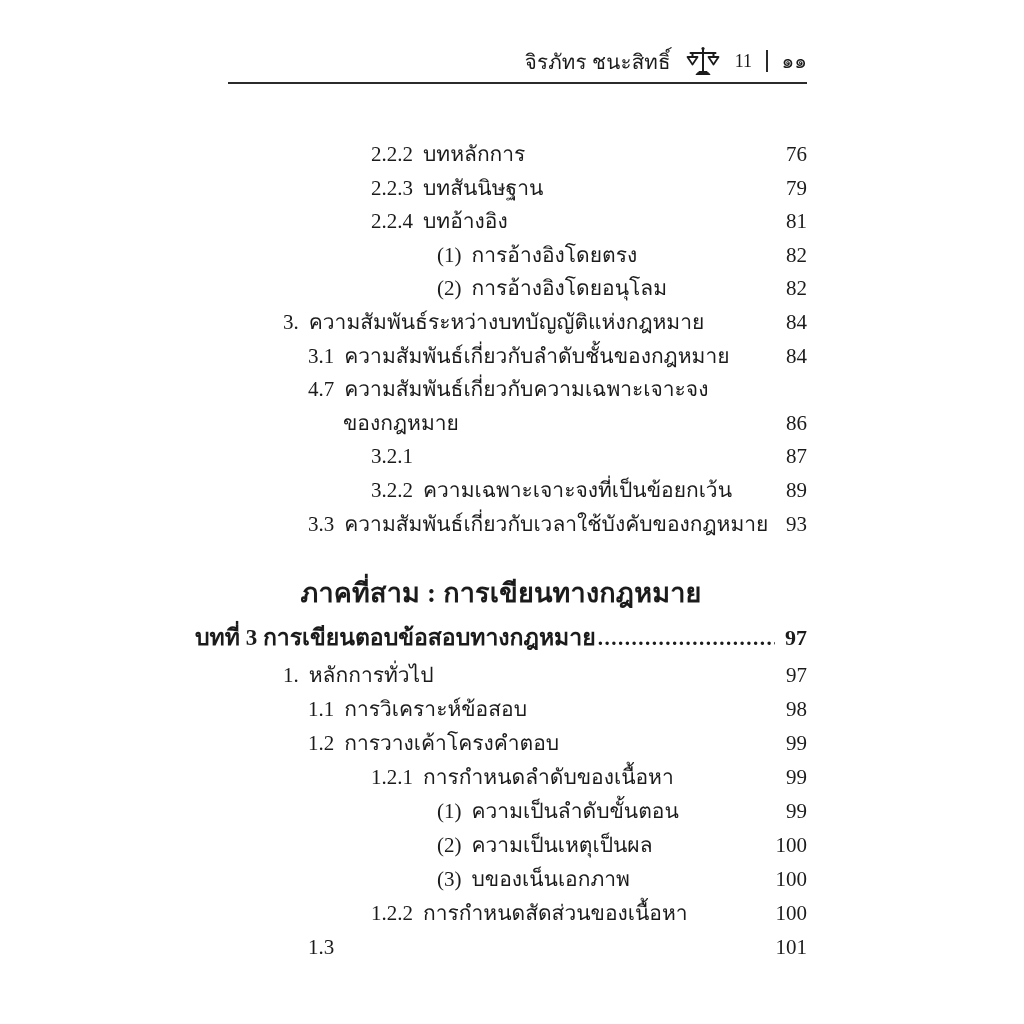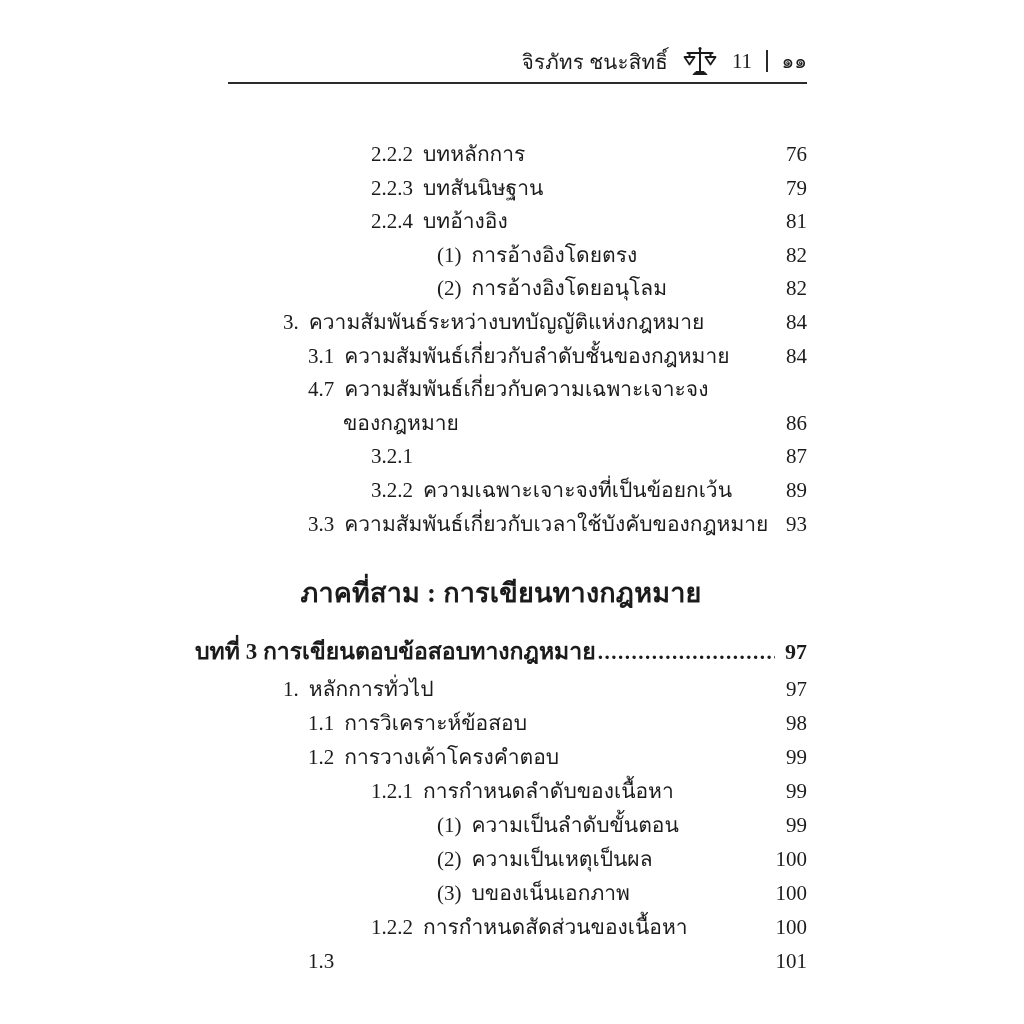--- a/index.html
+++ b/index.html
@@ -10,21 +10,21 @@
   }
   .page{position:absolute;inset:0;background:#ffffff;}
 
   
   .header{
     position:absolute;top:42px;right:217px;height:38px;
     display:flex;align-items:center;gap:10px;font-size:20.5px;margin-left:32px;
   }
   .header .author{letter-spacing:.2px;}
   .header .scales{display:block;margin:0 4px;}
-  .header .pg-ar{font-size:21px;}
+  .header .pg-ar{font-size:18px;}
   .header .bar{display:inline-block;width:1.5px;height:22px;background:#2a2a2a;margin:0 4px;}
   .header .pg-th{font-size:20px;}
   .rule{
     position:absolute;top:82px;left:228px;width:579px;height:0;
     border-top:2px solid #2b2b2b;
   }
 
   
   .toc{position:absolute;left:195px;top:138px;width:612px;font-size:21px;}
   .row{display:flex;align-items:flex-start;height:33.6px;line-height:33.6px;white-space:nowrap;}
@@ -35,21 +35,21 @@
   .lv2{padding-left:113px;}
   .lv3{padding-left:176px;}
   .lv4{padding-left:242px;}
   .cont{padding-left:148px;}
 
   .section-heading{
     margin-top:31px;height:42px;line-height:42px;text-align:center;
     font-weight:bold;font-size:27px;letter-spacing:.2px;
   }
   .chapter-row{
-    margin-top:18px;height:40px;line-height:40px;display:flex;align-items:center;
+    margin-top:4px;height:40px;line-height:40px;display:flex;align-items:center;
     font-weight:bold;font-size:23px;white-space:nowrap;
   }
   .chapter-row .leader{
     flex:1;overflow:hidden;white-space:nowrap;letter-spacing:1.5px;
     margin:0 10px 0 2px;font-size:21px;
   }
   .chapter-row .pg{font-size:22px;}
   .part2 .row{height:34px;line-height:34px;}
 </style>
 </head>

